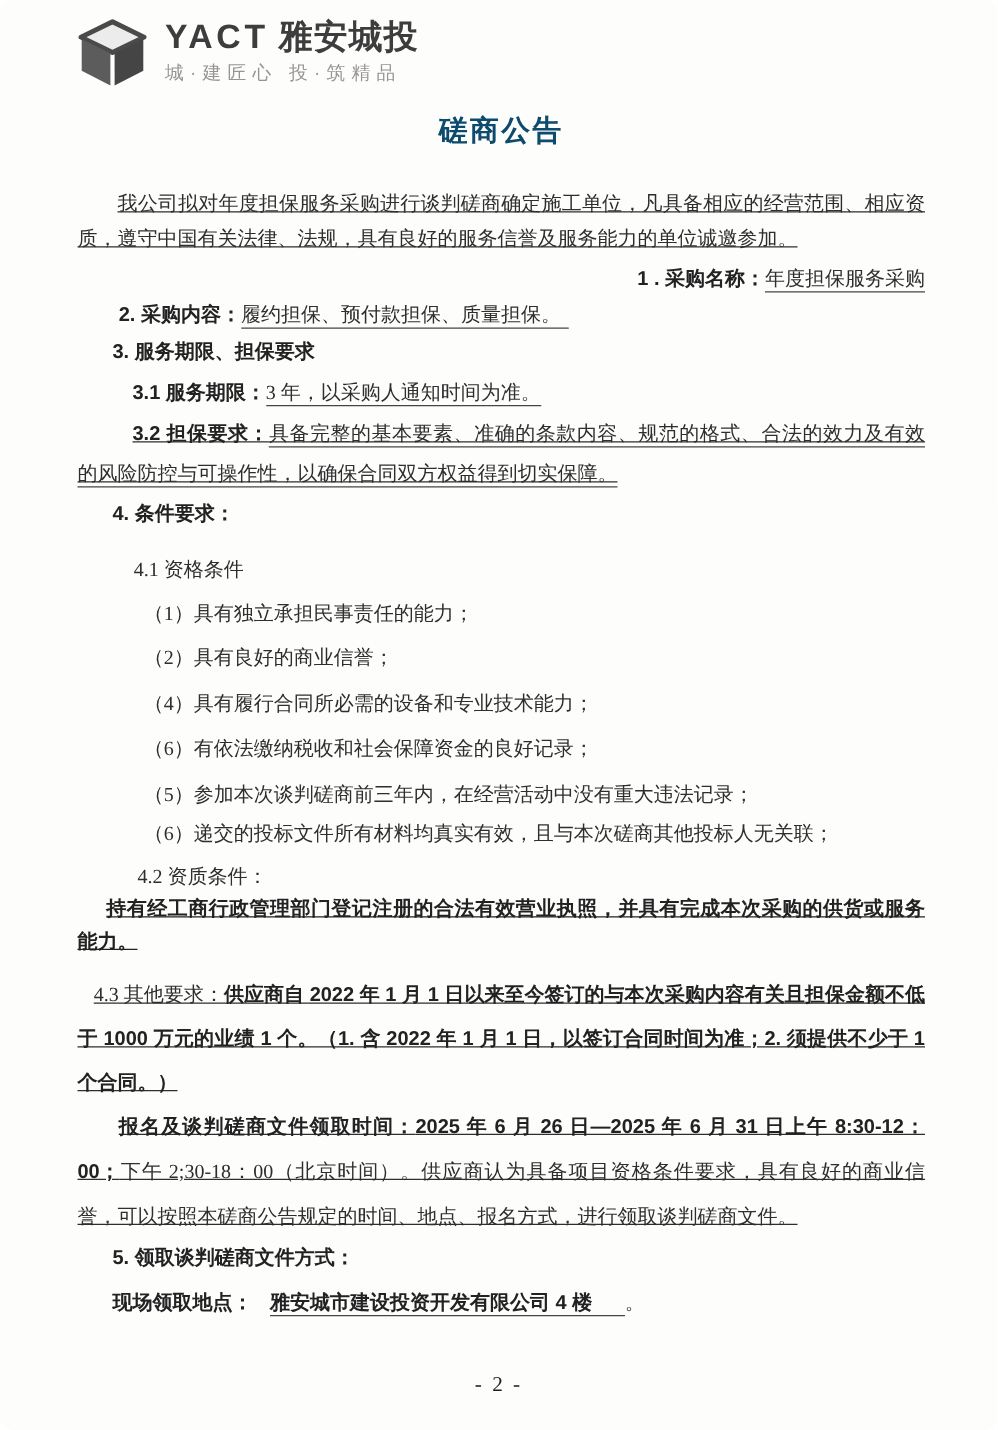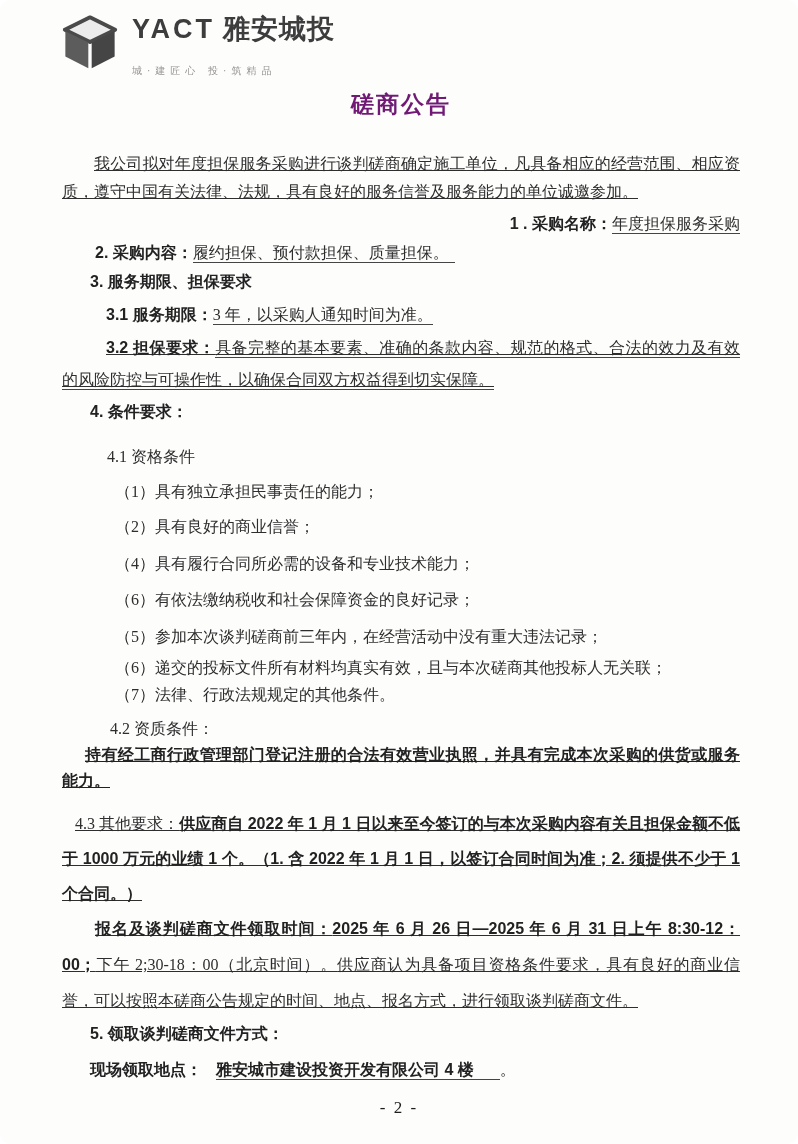--- a/index.html
+++ b/index.html
@@ -18,24 +18,24 @@
     border-radius:11px;
   }
   
   .logo{display:flex;align-items:flex-start;gap:14px;height:62px;}
   .logo-cube{flex:0 0 auto;}
   .logo-textcol{display:flex;flex-direction:column;}
   .logo-title{font-family:"Liberation Sans","DejaVu Sans",sans-serif;
     font-weight:700;font-size:27px;line-height:30px;color:#3d3d3d;letter-spacing:1px;}
   .logo-title .acr{letter-spacing:3px;margin-right:8px;}
   .logo-tagline{font-family:"Liberation Sans","DejaVu Sans",sans-serif;
-    font-size:10px;color:#979592;letter-spacing:5px;margin-top:20px;}
+    font-size:15px;color:#979592;letter-spacing:5px;margin-top:5px;}
   
   h1.doc-title{margin:12px 0 0 0;text-align:center;font-size:23px;line-height:34px;
-    font-weight:700;color:#701a75;letter-spacing:2px;}
+    font-weight:700;color:#0c4a6e;letter-spacing:2px;}
   
   p{margin:0;}
   .hei{font-family:"Liberation Sans","DejaVu Sans",sans-serif;font-weight:700;color:#222;}
   .ul{border-bottom:1.3px solid #454545;padding-bottom:1px;}
   .just{text-align:justify;text-decoration:underline;}
   
   .intro{margin-top:28px;line-height:28px;text-indent:2em;}
   .item1{margin-top:3px;line-height:29px;padding-left:33px;text-align:right;}
   .item2{margin-top:0;line-height:29px;padding-left:33px;}
   .h3row{margin-top:0;line-height:30px;padding-left:28px;}
@@ -97,21 +97,20 @@
   <p class="h4row hei">4. 条件要求：</p>
 
   <p class="s41h">4.1 资格条件</p>
 
   <p class="qitem q1">（1）具有独立承担民事责任的能力；</p>
   <p class="qitem q2">（2）具有良好的商业信誉；</p>
   <p class="qitem q3">（4）具有履行合同所必需的设备和专业技术能力；</p>
   <p class="qitem q4">（6）有依法缴纳税收和社会保障资金的良好记录；</p>
   <p class="qitem q5">（5）参加本次谈判磋商前三年内，在经营活动中没有重大违法记录；</p>
   <p class="qitem q6">（6）递交的投标文件所有材料均真实有效，且与本次磋商其他投标人无关联；</p>
-  <p class="qitem q7">（7）法律、行政法规规定的其他条件。</p>
 
   <p class="s42h">4.2 资质条件：</p>
   <p class="s42p hei just">持有经工商行政管理部门登记注册的合法有效营业执照，并具有完成本次采购的供货或服务能力。</p>
 
   <p class="s43 just"><span>4.3 其他要求：</span><span class="hei">供应商自 2022 年 1 月 1 日以来至今签订的与本次采购内容有关且担保金额不低于 1000 万元的业绩 1 个。（1. 含 2022 年 1 月 1 日，以签订合同时间为准；2. 须提供不少于 1 个合同。）</span></p>
 
   <p class="reg just"><span class="hei">报名及谈判磋商文件领取时间：</span><span class="hei">2025 年 6 月 26 日—2025 年 6 月 31 日上午 8:30-12：00；</span><span>下午 2;30-18：00（北京时间）。</span><span>供应商认为具备项目资格条件要求，具有良好的商业信誉，可以按照本磋商公告规定的时间、地点、报名方式，进行领取谈判磋商文件。</span></p>
 
   <p class="s5h hei">5.  领取谈判磋商文件方式：</p>
 

